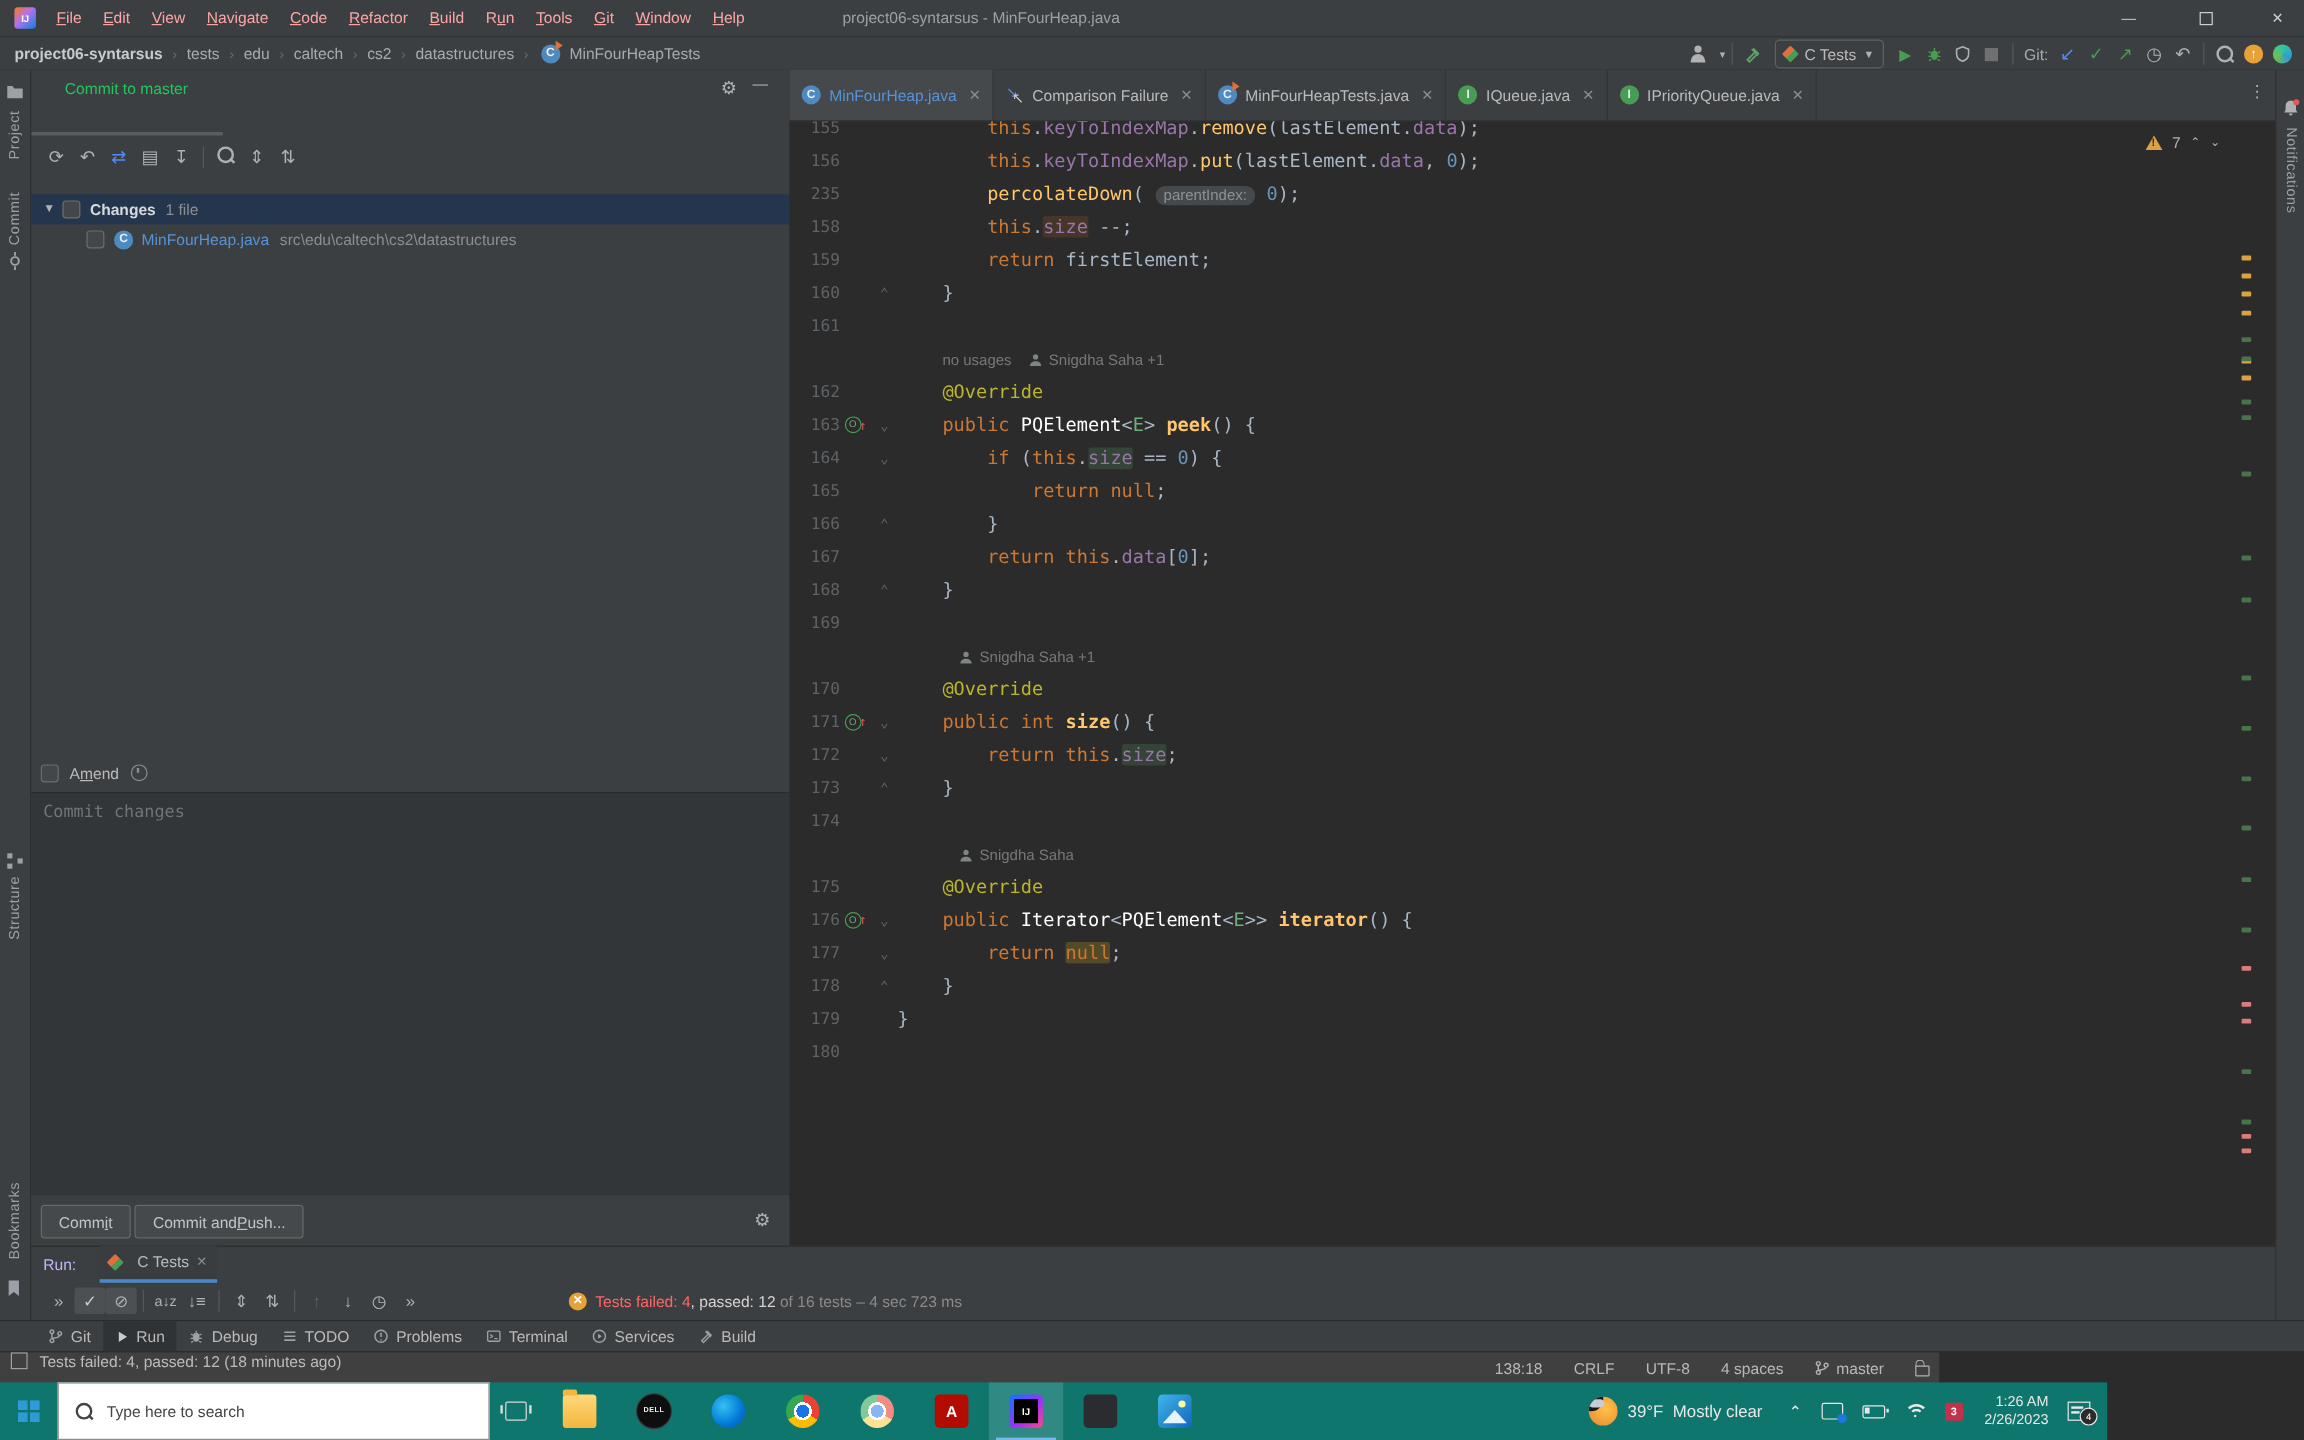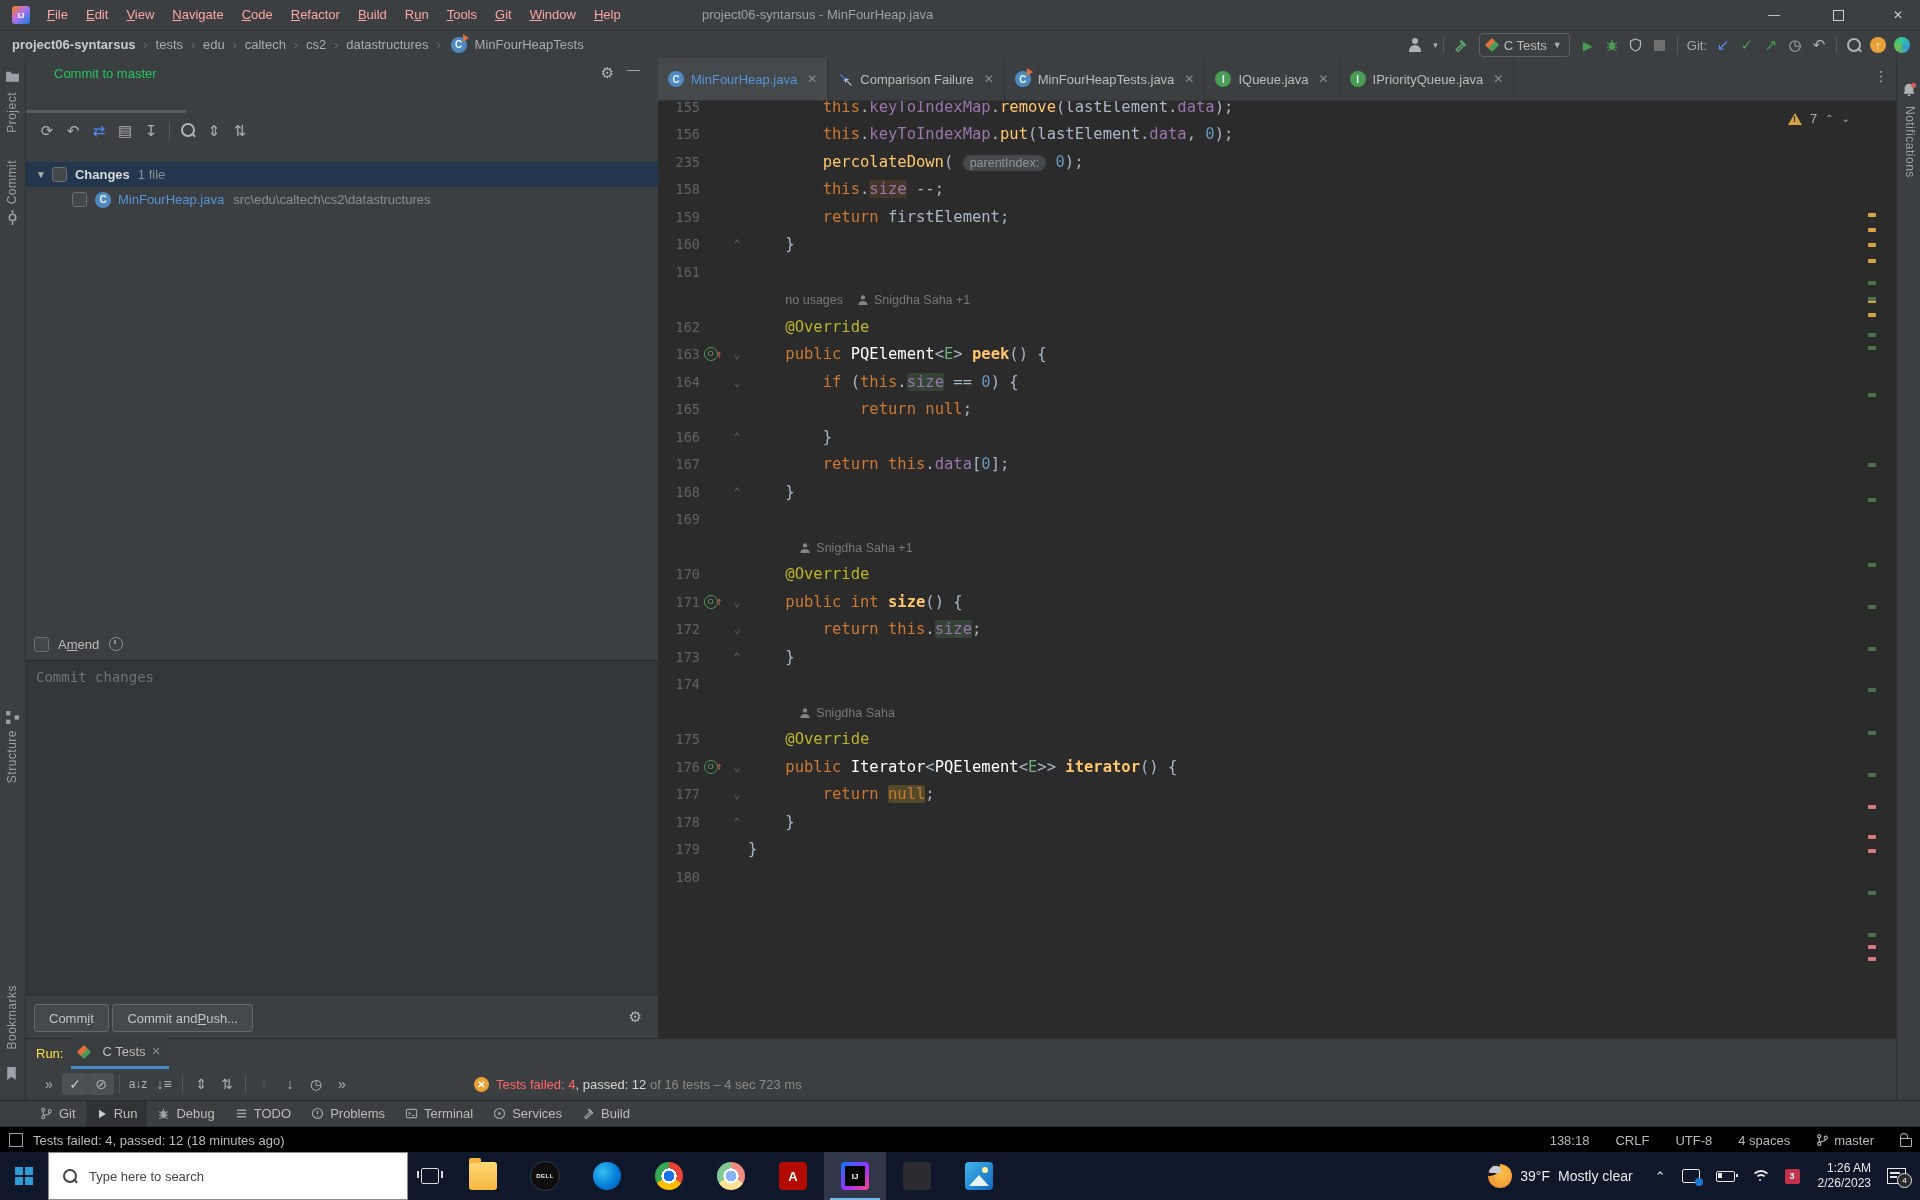--- a/index.html
+++ b/index.html
@@ -100,26 +100,26 @@
   .rtico.on{background:#4C5052}
   .rtico.dis{color:#606366}
   #runstatus{position:absolute;left:448px;top:32px;height:26px;display:flex;align-items:center;gap:7px}
   .failico{width:15px;height:15px;border-radius:50%;background:#E8A136;color:#fff;font-size:10px;font-weight:bold;display:flex;align-items:center;justify-content:center}
   .st-red{color:#FF6666}.st-lite{color:#D4D4D4}.st-dim{color:#8A8A8A}
   
   #twbar{position:absolute;left:0;top:1100px;width:1920px;height:25px;background:#3C3F41;border-top:1px solid #2B2B2B;display:flex;align-items:center}
   .twitem{display:flex;align-items:center;gap:6px;height:25px;padding:0 10px;color:#BBBBBB}
   .twitem.active{background:#303336}
   .twg{color:#9DA0A6;font-size:12px}
-  #statusbar{position:absolute;left:0;top:1126px;width:1920px;height:26px;background:#000000;border-top:1px solid #2B2B2B;display:flex;align-items:center}
+  #statusbar{position:absolute;left:0;top:1126px;width:1616px;height:26px;background:#404040;border-top:1px solid #2B2B2B;display:flex;align-items:flex-start}
   #sb-right{position:absolute;right:8px;top:0;height:26px;display:flex;align-items:center;gap:26px;color:#B6B9BC}
   .lockico{width:10px;height:7px;border:1.5px solid #AFB1B3;border-radius:1px;position:relative;margin-top:5px}
   .lockico:before{content:"";position:absolute;left:-1px;top:-6px;width:6px;height:5px;border:1.5px solid #AFB1B3;border-bottom:none;border-radius:4px 4px 0 0}
   
-  #taskbar{position:absolute;left:0;top:1152px;width:1920px;height:48px;background:#0f172a;display:flex;align-items:center}
+  #taskbar{position:absolute;left:0;top:1152px;width:1756px;height:48px;background:#0f766e;display:flex;align-items:center}
   #startbtn{width:48px;height:48px;display:flex;align-items:center;justify-content:center}
   .winlogo{display:grid;grid-template-columns:8px 8px;grid-template-rows:8px 8px;gap:2px}
   .winlogo i{background:#2E9BD6}
   #searchbox{width:360px;height:48px;background:#FFFFFF;display:flex;align-items:center;color:#454545;border:1px solid #8A8A8A;box-sizing:border-box}
   #searchbox .lens{border-color:#454545}
   #searchbox .lens:after{background:#454545}
   #taskview{width:44px;height:48px;display:flex;align-items:center;justify-content:center}
   .tvico{width:16px;height:14px;border:1.5px solid #D9DADB;border-radius:2px;position:relative}
   .tvico:before,.tvico:after{content:"";position:absolute;top:2px;width:2px;height:7px;background:#D9DADB}
   .tvico:before{left:-5px}.tvico:after{right:-5px}
@@ -432,21 +432,21 @@
         <span class="smark g" style="top: 790px;"></span>
         <span class="smark g" style="top: 832px;"></span>
         <span class="smark p" style="top: 844px;"></span>
         <span class="smark p" style="top: 856px;"></span>
       </div>
   </div>
 </div>
 
 <div id="runpanel">
   <div id="runtabrow">
-    <span style="margin:0 8px 0 10px;color:#fde047">Run:</span>
+    <span style="margin:0 20px 0 10px;color:#c4b5fd">Run:</span>
     <span id="runtab">
       <span class="junit-ico"></span>
       <span>C Tests</span>
       <span class="x" style="color:#8A8D90;font-size:11px">✕</span>
     </span>
   </div>
   <div id="runtools">
     <span class="rtico">»</span>
     <span class="rtico on" style="color:#C9CCD1">✓</span>
     <span class="rtico on">⊘</span>

